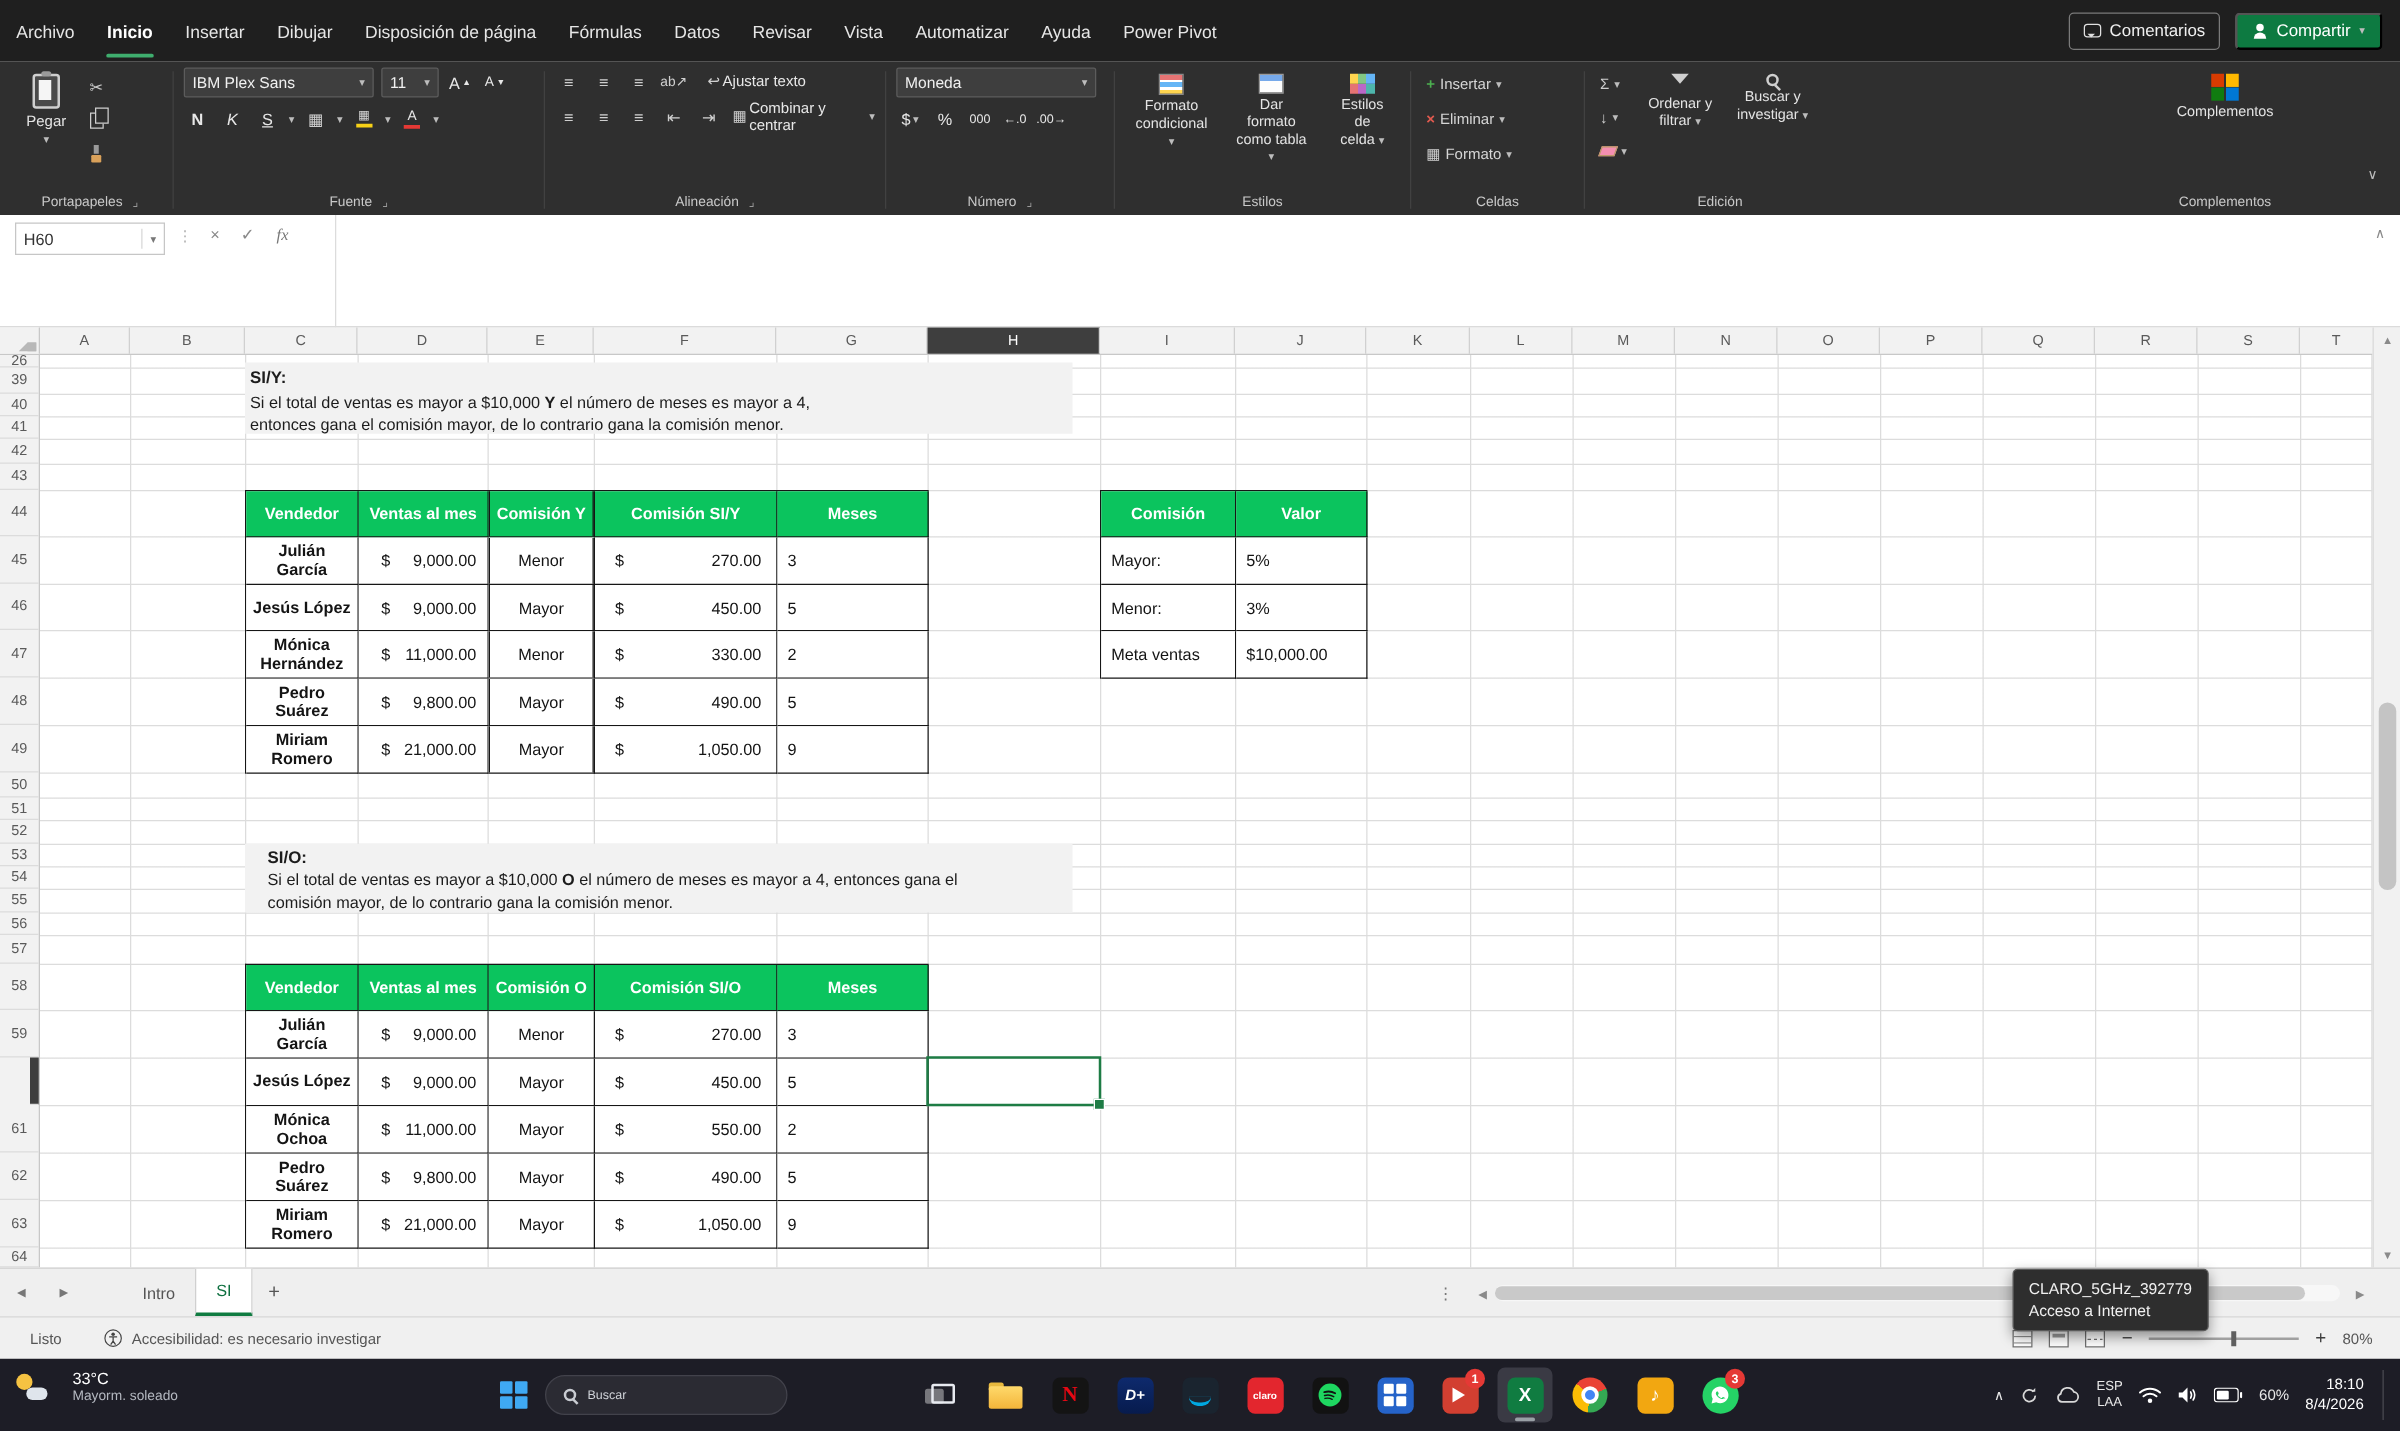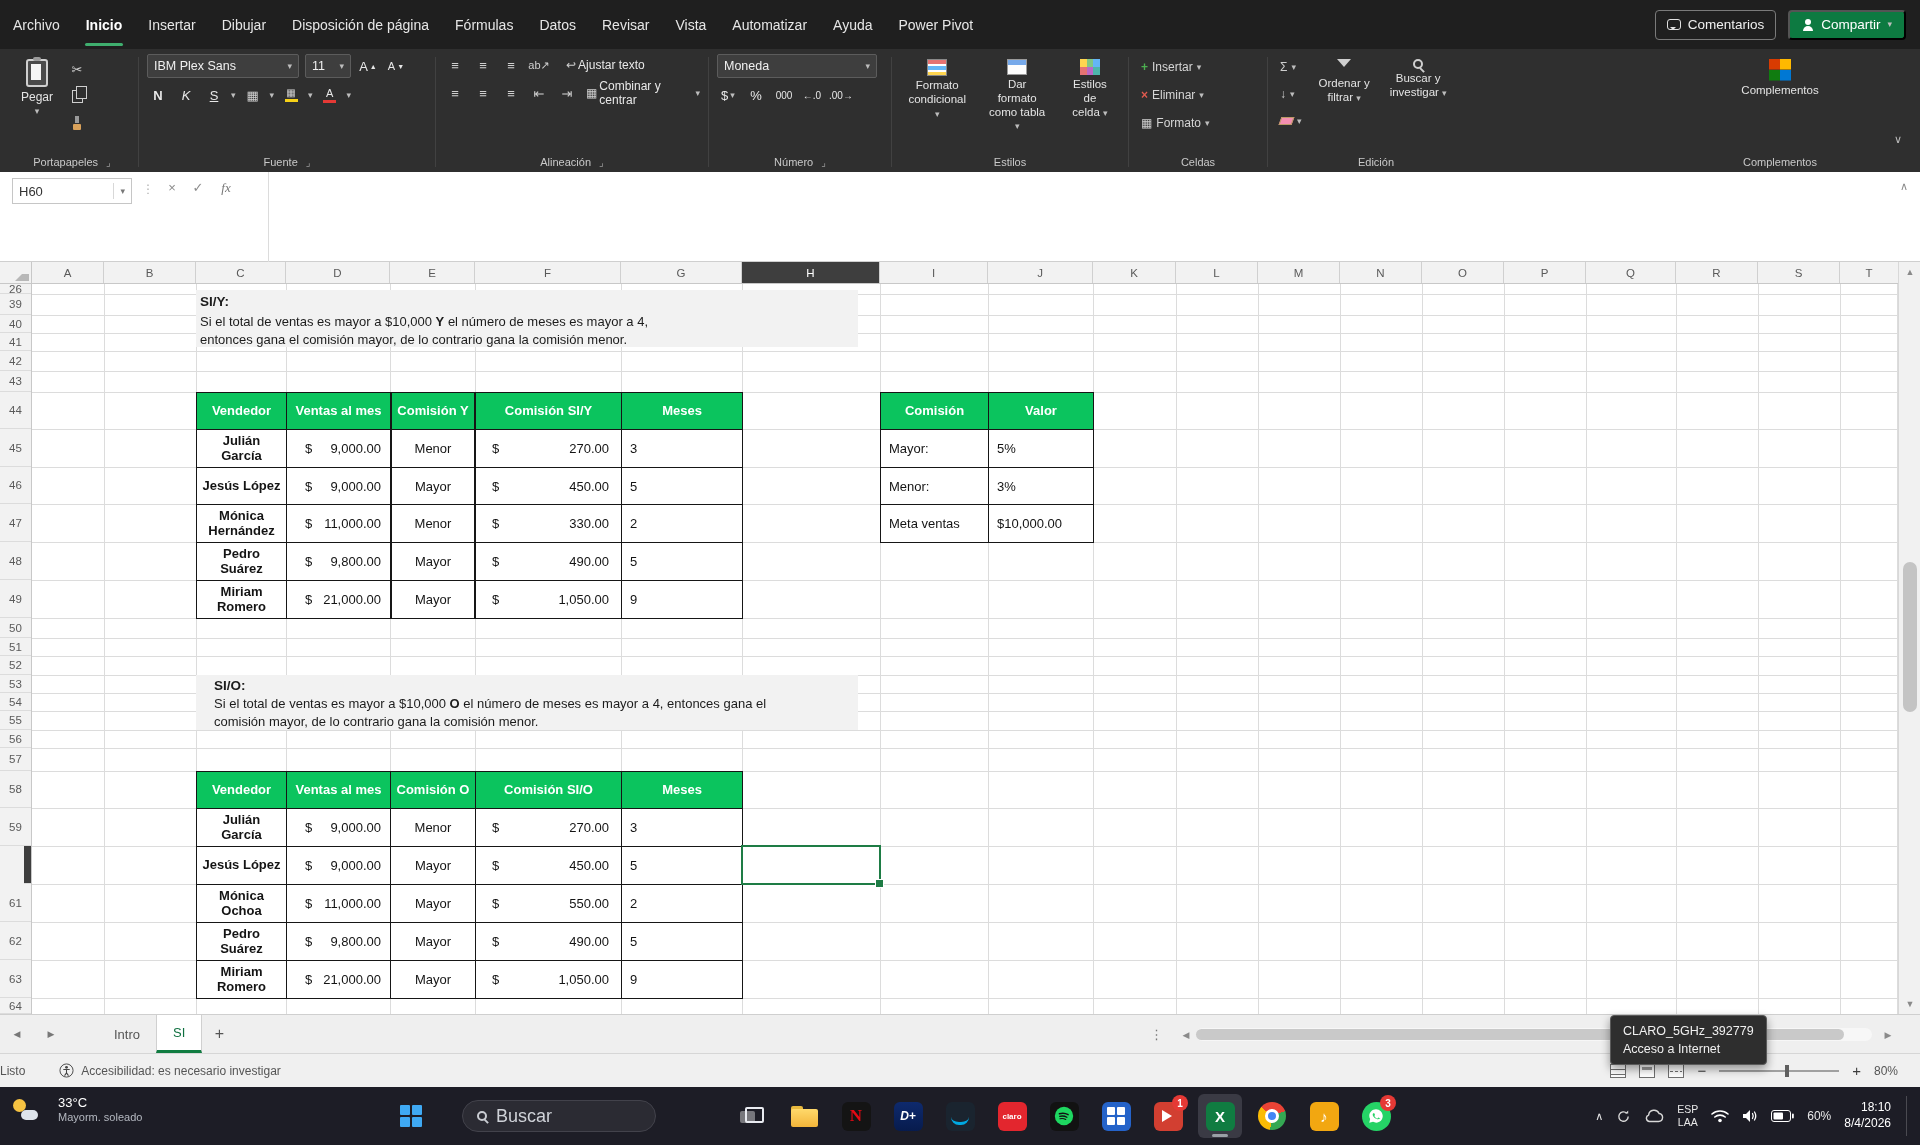--- a/index.html
+++ b/index.html
@@ -161,21 +161,21 @@
   .tab{display:flex;align-items:center;padding:0 16px;color:#555;}
   .tab.active{background:#fff;border-left:1px solid #d0d0d0;border-right:1px solid #d0d0d0;border-bottom:3px solid #107c41;color:#0f7040;font-weight:normal;}
   .addsheet{width:34px;display:flex;align-items:center;justify-content:center;color:#555;font-size:16px;}
   .kebab{position:absolute;left:1150px;top:0;height:39px;display:flex;align-items:center;color:#777;font-size:13px;}
   .hsar{position:absolute;top:12px;width:16px;height:16px;color:#8a8a8a;font-size:9px;display:flex;align-items:center;justify-content:center;}
   .htrack{position:absolute;left:1196px;top:13px;width:676px;height:13px;background:#f7f7f7;border-radius:7px;}
   .hthumb{position:absolute;left:0;top:1px;width:648px;height:11px;background:#c9c9c9;border-radius:6px;}
 
   
   .statusbar{position:absolute;left:0;top:1053px;width:1920px;height:34px;background:#f0f0f0;border-top:1px solid #d6d6d6;display:flex;align-items:center;font-size:12px;color:#555;}
-  .st-mode{}
+  .st-mode{padding-left:24px;}
   .st-acc{display:flex;align-items:center;gap:7px;margin-left:34px;}
   .st-right{margin-left:auto;display:flex;align-items:center;gap:13px;padding-right:22px;}
   .vicon{width:16px;height:14px;border:1px solid #707070;background:#fff;position:relative;}
   .vicon.v1{background:linear-gradient(#707070 0 1px,transparent 1px) 0 4px/100% 5px repeat-y #fff;}
   .vicon.v2::after{content:"";position:absolute;left:2px;top:2px;right:2px;height:3px;background:#9a9a9a;}
   .vicon.v3::after{content:"";position:absolute;left:1px;top:6px;right:1px;height:1px;background:repeating-linear-gradient(90deg,#707070 0 3px,transparent 3px 5px);}
   .zoomtrack{width:120px;height:2px;background:#a0a0a0;position:relative;}
   .zoomthumb{position:absolute;left:55%;top:-5px;width:4px;height:12px;background:#5f5f5f;}
   .zpm{font-size:15px;color:#3d3d3d;}
 
@@ -186,21 +186,21 @@
   .taskbar{position:absolute;left:0;top:1087px;width:1920px;height:58px;background:#1d1d26;}
   .weather{position:absolute;left:12px;top:8px;display:flex;align-items:center;gap:20px;}
   .wicon{width:26px;height:24px;position:relative;}
   .wicon::before{content:"";position:absolute;left:1px;top:1px;width:13px;height:13px;border-radius:50%;background:#f5c242;}
   .wicon::after{content:"";position:absolute;right:0;bottom:2px;width:17px;height:10px;border-radius:6px;background:#dfe5ec;}
   .wtxt{display:flex;flex-direction:column;line-height:1.25;}
   .wtemp{color:#fff;font-size:13px;}
   .wdesc{color:#b4b8c0;font-size:11px;}
   .startbtn{position:absolute;left:400px;top:18px;width:22px;height:22px;display:grid;grid-template-columns:10px 10px;grid-template-rows:10px 10px;gap:2px;}
   .startbtn span{background:#3fa9f3;border-radius:1px;}
-  .searchbox{position:absolute;left:462px;top:13px;width:194px;height:32px;border-radius:16px;background:#2b2b33;border:1px solid #42424b;display:flex;align-items:center;gap:9px;padding:0 14px;color:#cfd2d8;font-size:18px;}
+  .searchbox{position:absolute;left:436px;top:13px;width:194px;height:32px;border-radius:16px;background:#2b2b33;border:1px solid #42424b;display:flex;align-items:center;gap:9px;padding:0 14px;color:#cfd2d8;font-size:10px;}
   .smag{width:10px;height:10px;border:2px solid #c9ccd2;border-radius:50%;position:relative;flex:none;}
   .smag::after{content:"";position:absolute;right:-4px;bottom:-3px;width:6px;height:2px;background:#c9ccd2;transform:rotate(45deg);}
   .ticons{position:absolute;left:730px;top:7px;display:flex;gap:8px;}
   .slot{width:44px;height:44px;display:flex;align-items:center;justify-content:center;position:relative;border-radius:6px;}
   .slot.active{background:#3a3a44;}
   .slot.active::after{content:"";position:absolute;bottom:1px;left:14px;width:16px;height:3px;border-radius:2px;background:#9aa0a6;}
   .badge{position:absolute;top:1px;right:2px;min-width:16px;height:16px;border-radius:8px;background:#e53935;color:#fff;font-size:10px;font-weight:bold;display:flex;align-items:center;justify-content:center;padding:0 3px;}
   .appsq{width:29px;height:29px;border-radius:6px;display:flex;align-items:center;justify-content:center;}
   .tview{width:24px;height:18px;position:relative;}
   .tview::before{content:"";position:absolute;left:0;top:4px;width:15px;height:12px;background:#ffffff66;border-radius:2px;}

